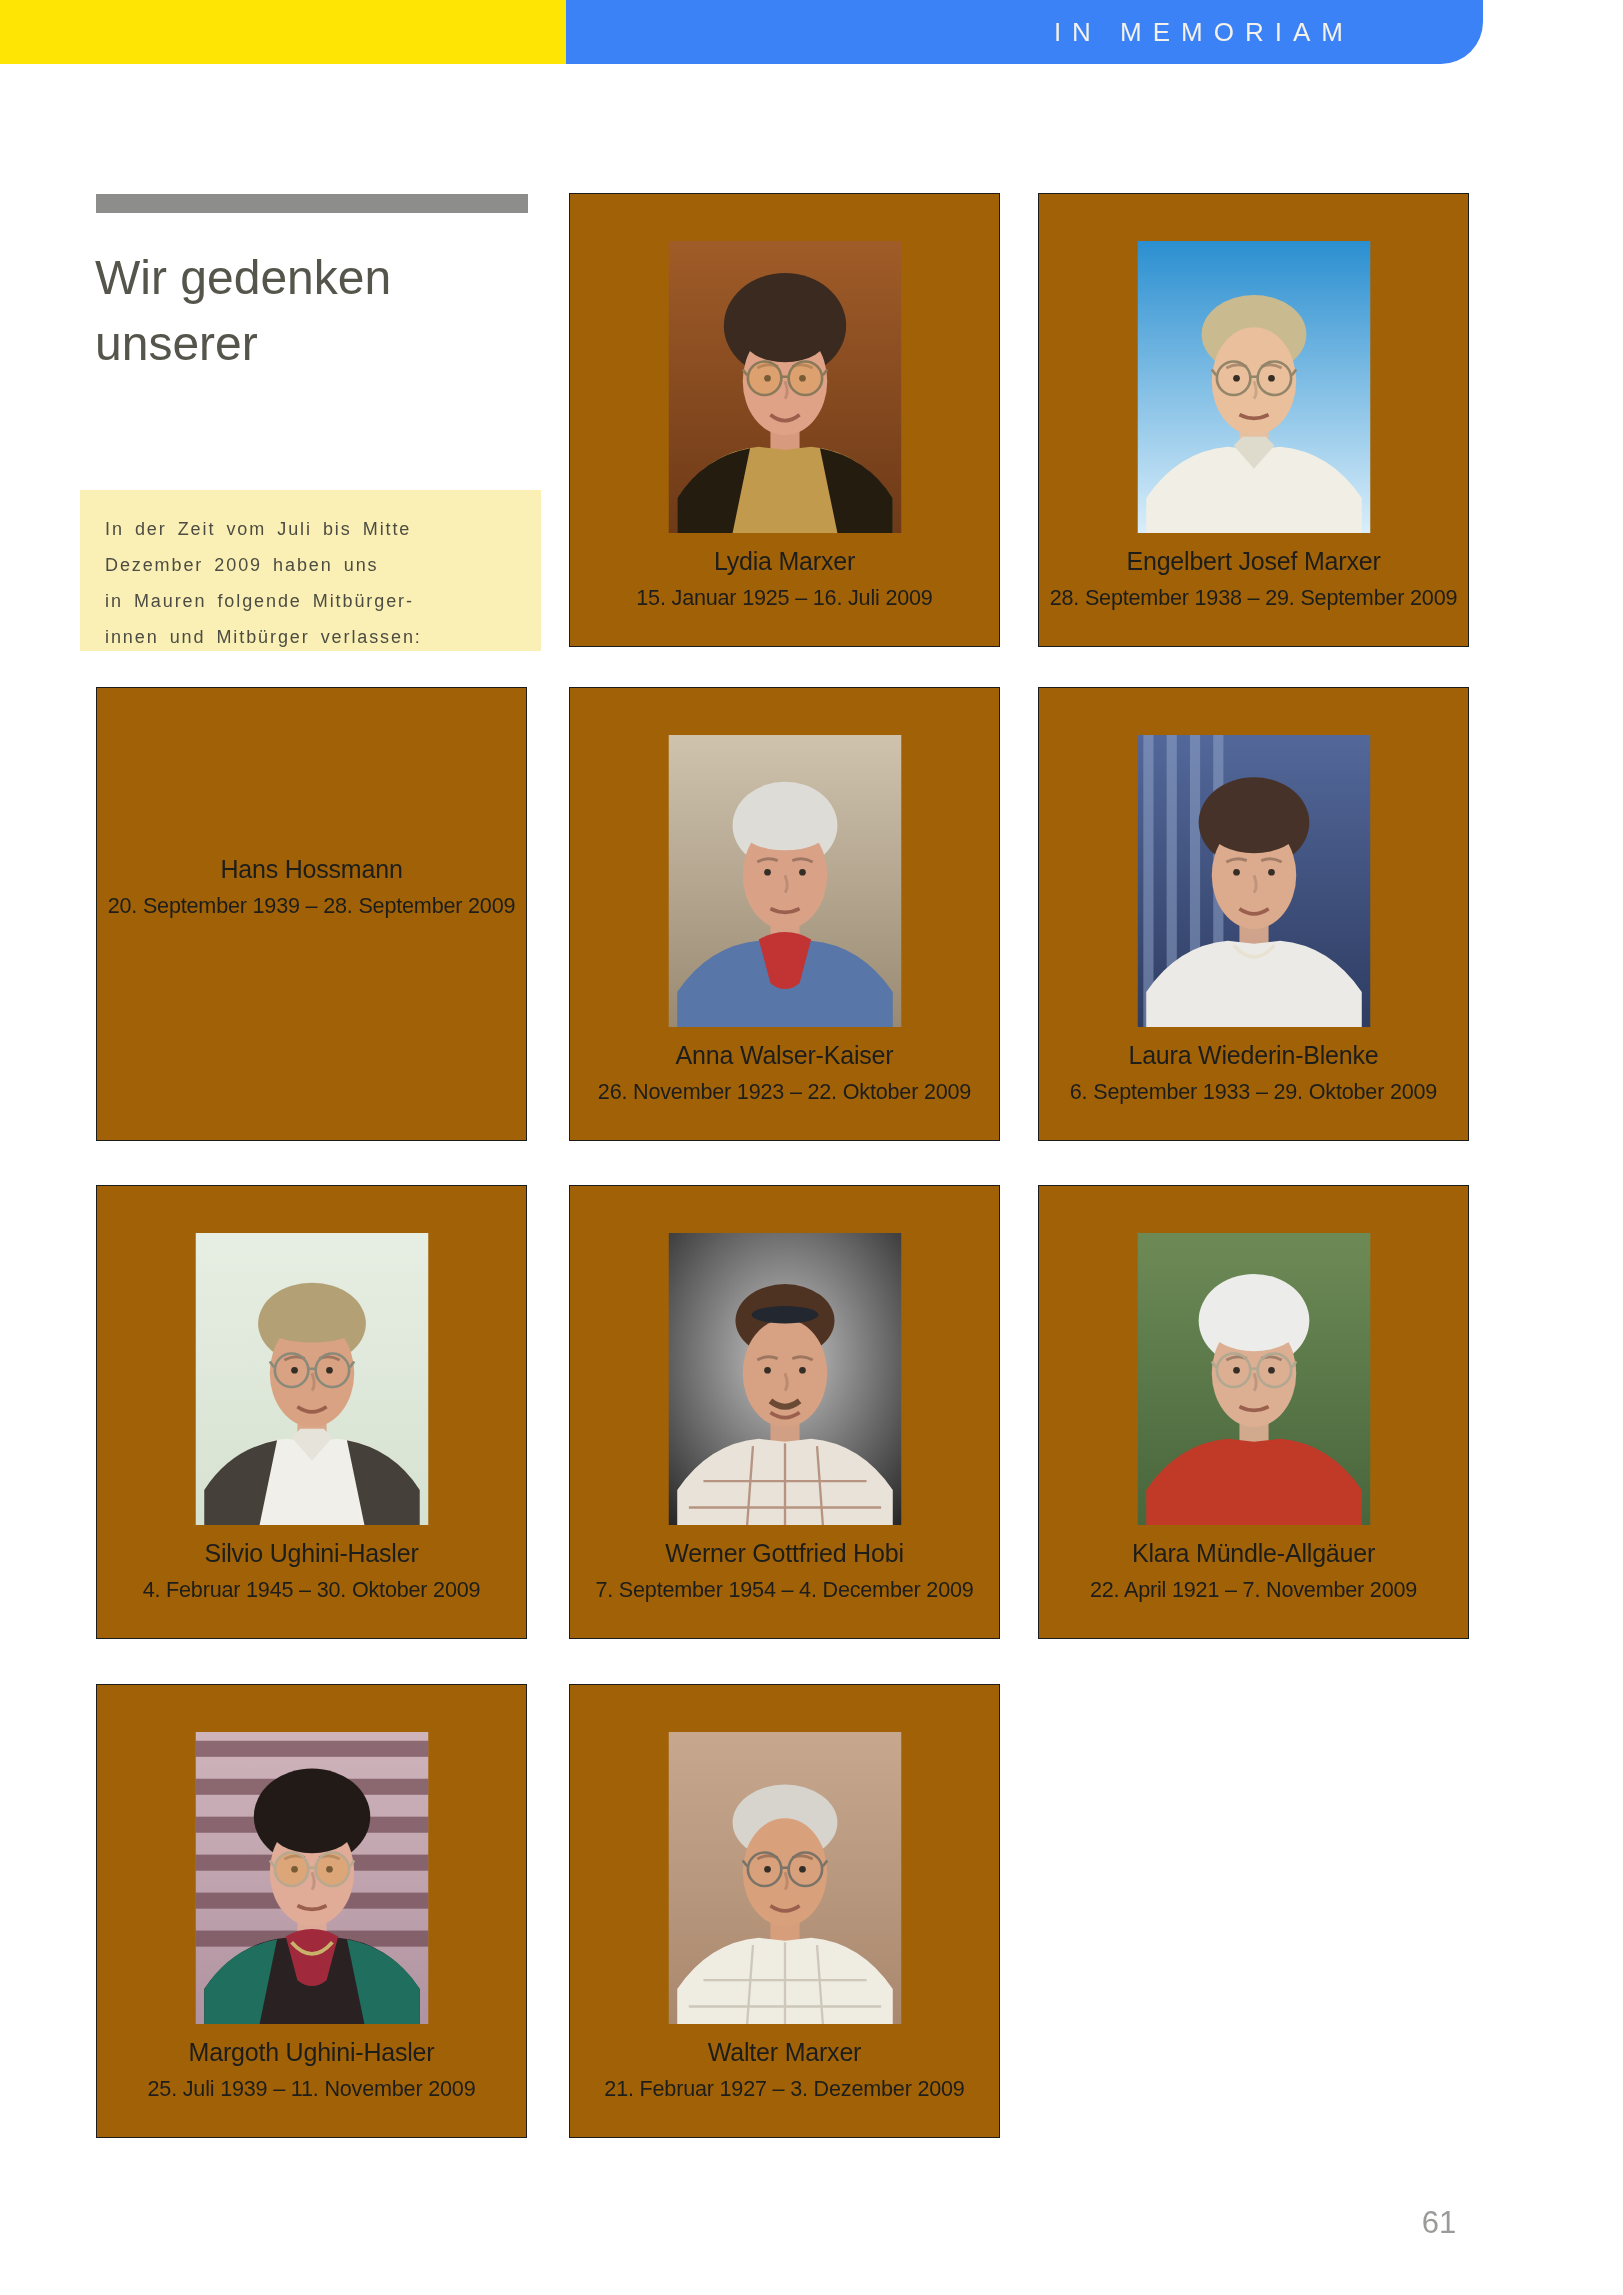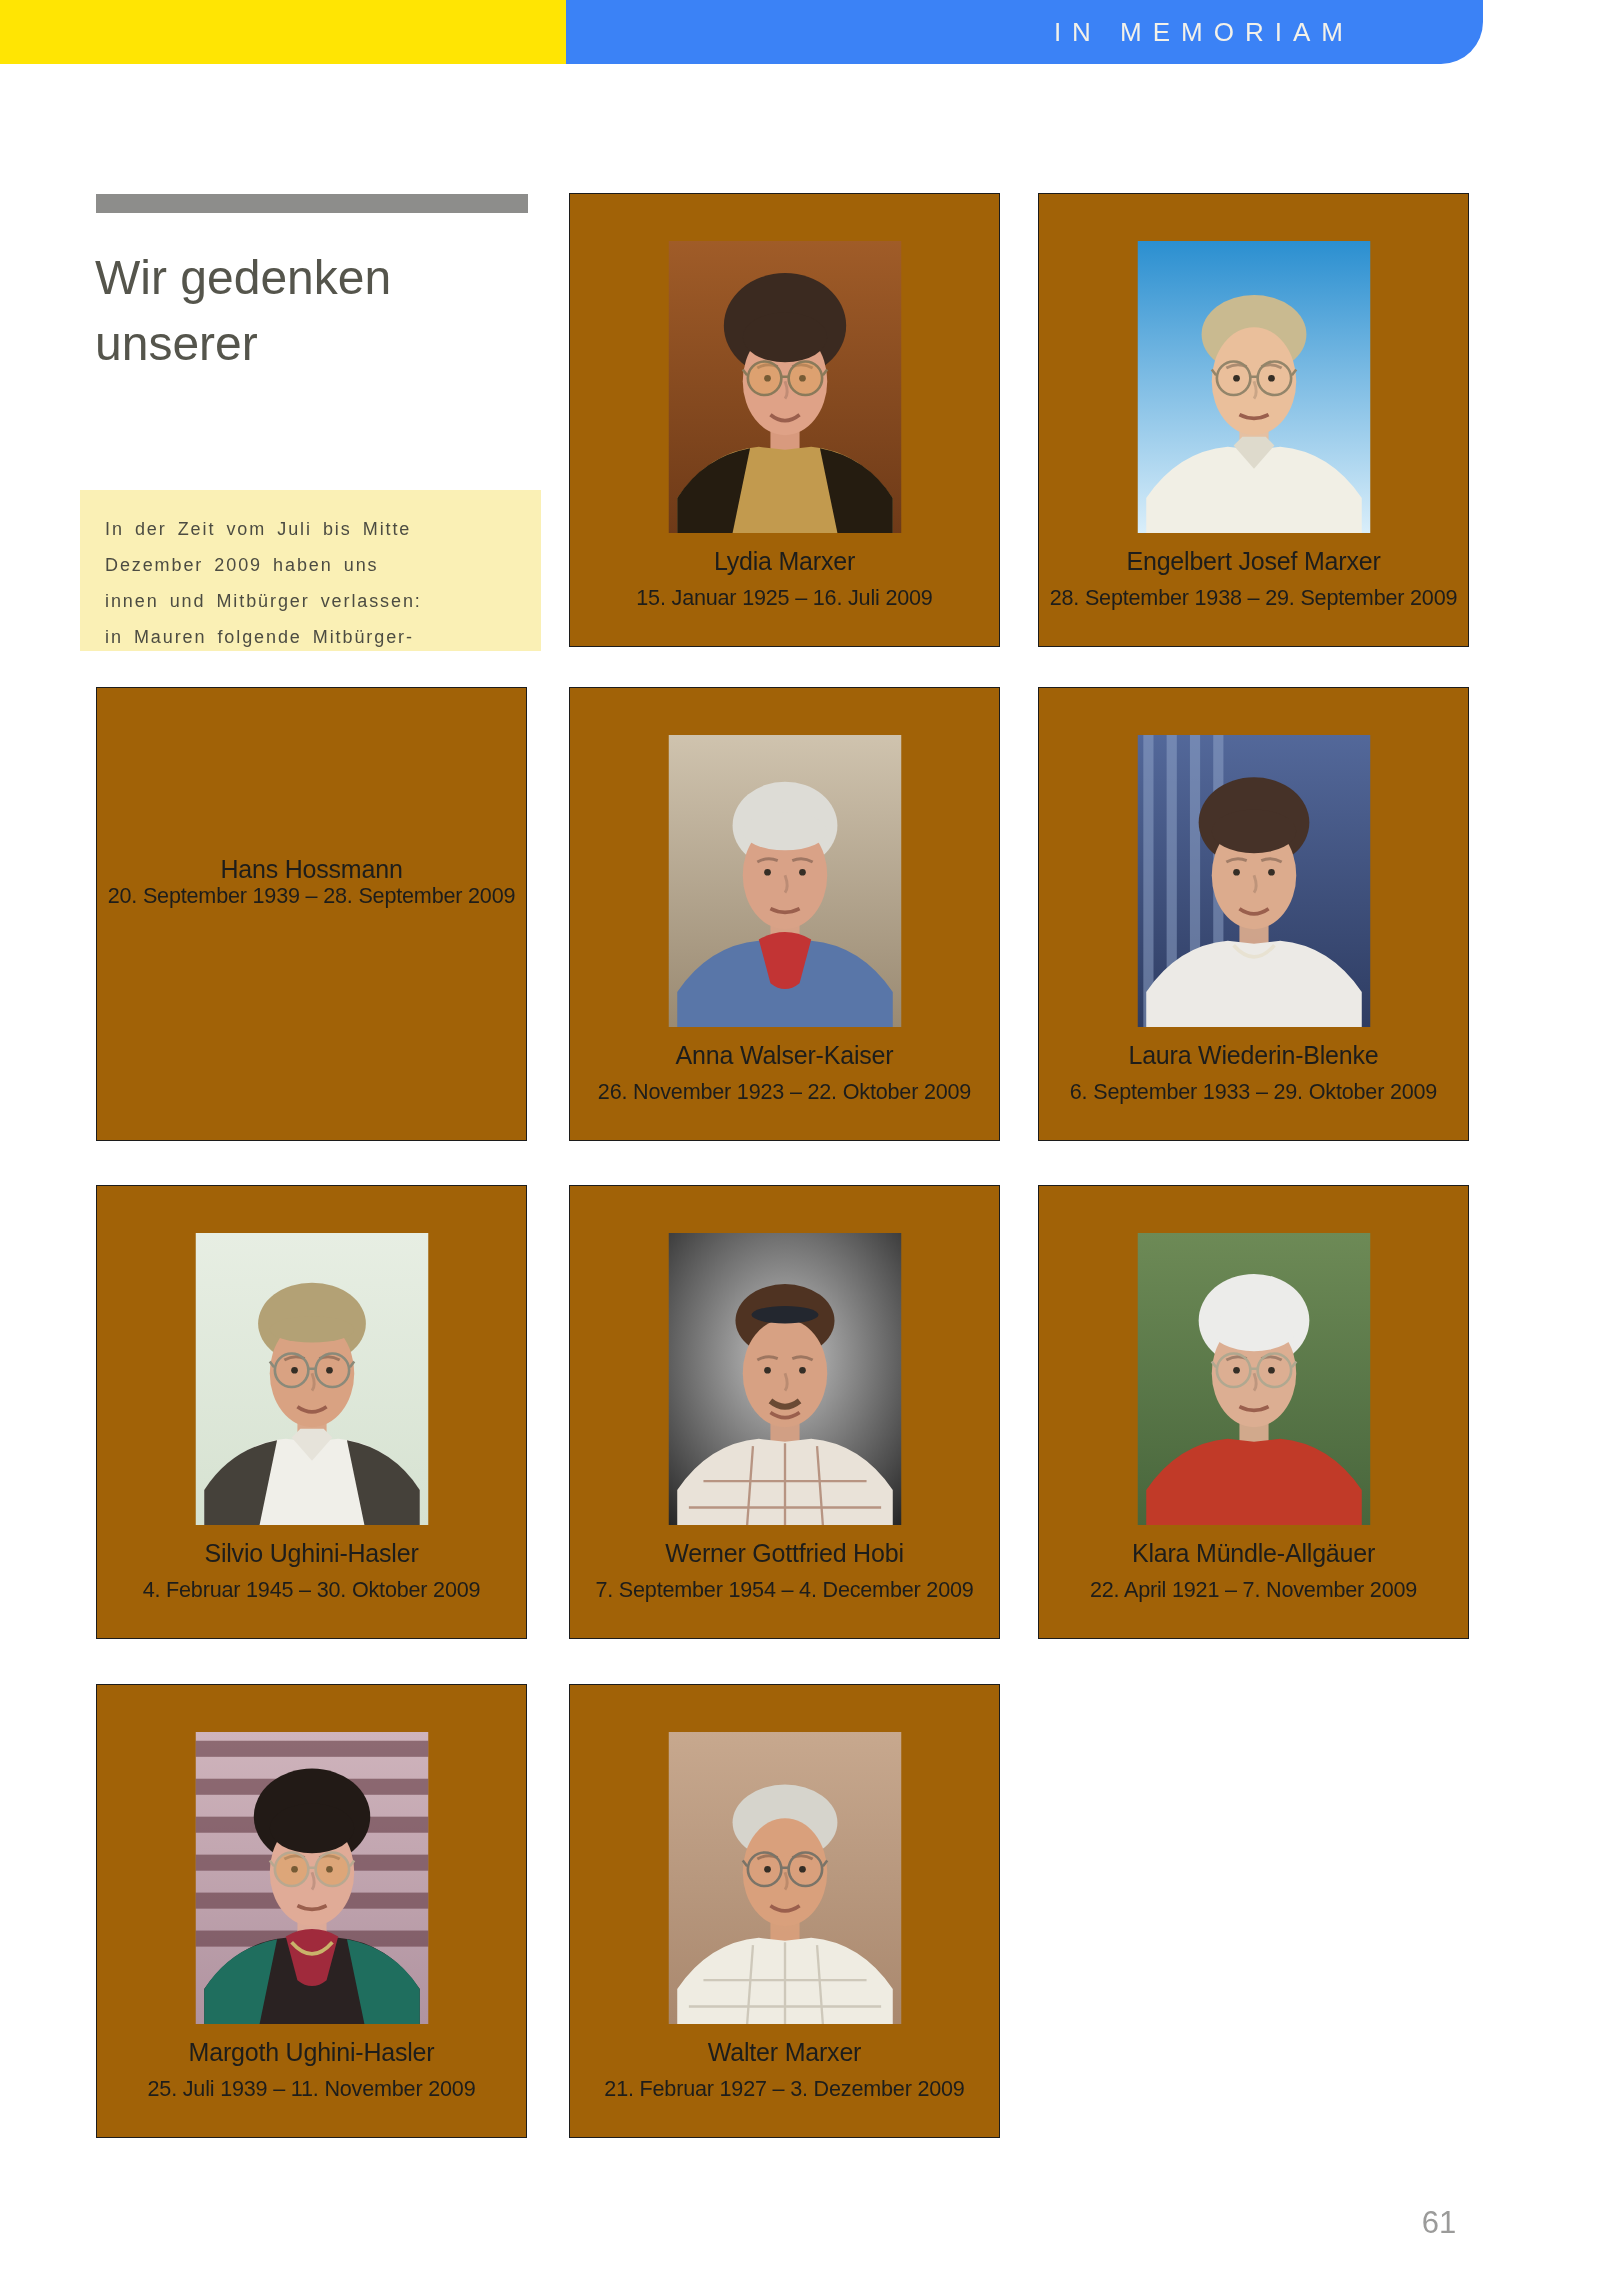--- a/index.html
+++ b/index.html
@@ -63,21 +63,21 @@
     position:absolute;top:353px;left:0;width:100%;
     text-align:center;font-size:25px;color:#1d1d1b;
     letter-spacing:-0.2px;white-space:nowrap;
   }
   .card .mdates{
     position:absolute;top:391px;left:0;width:100%;
     text-align:center;font-size:21.6px;color:#1d1d1b;
     letter-spacing:-0.2px;white-space:nowrap;
   }
   .card.no-photo .mname{top:167px;}
-  .card.no-photo .mdates{top:195px;text-align:center;}
+  .card.no-photo .mdates{top:205px;text-align:center;}
   
   .page-number{
     position:absolute;left:1399px;top:2205px;width:80px;
     text-align:center;font-size:31px;color:#9b9b9a;
   }
 </style>
 </head>
 <body>
 
 <div class="bar-yellow"></div>
@@ -86,22 +86,22 @@
 </div>
 
 <div class="divider-bar"></div>
 <div class="page-title">
   <div>Wir gedenken</div>
   <div>unserer</div>
 </div>
 <div class="intro-box">
   <div>In der Zeit vom Juli bis Mitte</div>
   <div>Dezember 2009 haben uns</div>
+  <div>in Mauren folgende Mitbürger-</div>
   <div>innen und Mitbürger verlassen:</div>
-  <div>in Mauren folgende Mitbürger-</div>
 </div>
 
 <div id="cards">
     <div class="card" style="left: 569px; top: 193px;">
     <svg class="photo" viewBox="0 0 160 200" preserveAspectRatio="none">
         <defs>
           <linearGradient id="pg0" x1="0" y1="0" x2="0" y2="1">
             <stop offset="0" stop-color="#a05c28"></stop>
             <stop offset="1" stop-color="#6e3a18"></stop>
           </linearGradient>

